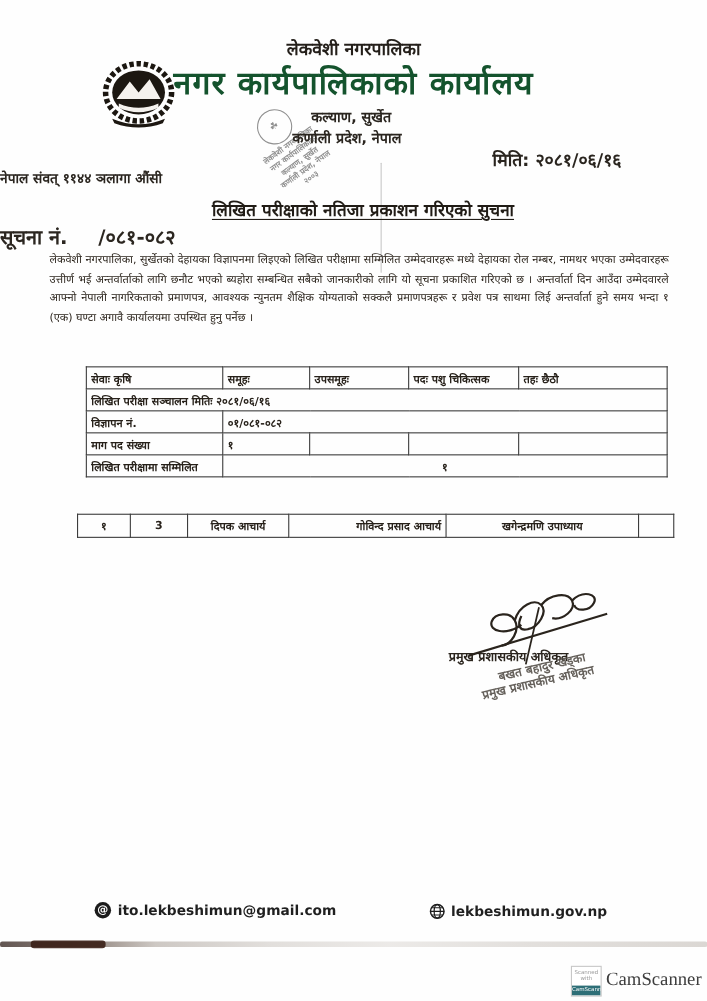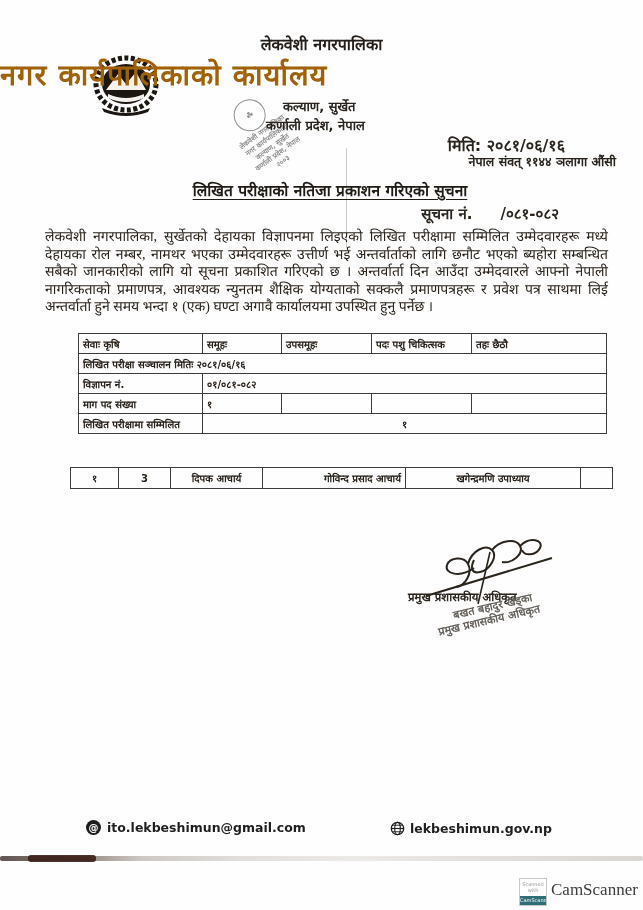--- a/index.html
+++ b/index.html
@@ -5,47 +5,47 @@
   html,body{margin:0;padding:0;background:#ffffff;}
   .page{
     position:relative;width:643px;height:910px;overflow:hidden;
     background:#fefefe;
     font-family:"DejaVu Sans","Liberation Sans",sans-serif;
     color:#2b2620;
   }
   .abs{position:absolute;}
   
   .muni-line{top:33px;left:0;width:643px;text-align:center;font-size:16px;font-weight:700;color:#241f1a;}
-  .office-line{top:54px;left:0;width:643px;font-size:29px;font-weight:800;color:#a16207;letter-spacing:1px;}
+  .office-line{top:54px;left:0;width:643px;text-align:center;font-size:29px;font-weight:800;color:#14532d;letter-spacing:1px;}
   .addr1{top:97px;left:283px;font-size:13px;font-weight:700;color:#2a251f;}
   .addr2{top:116px;left:266px;font-size:13px;font-weight:700;color:#2a251f;}
   .date1{top:134px;left:0;width:565px;text-align:right;font-size:16px;font-weight:700;color:#2a251f;}
-  .date2{top:153px;left:0;width:616px;text-align:right;font-size:12.5px;font-weight:700;color:#2a251f;}
+  .date2{top:153px;left:0;width:616px;font-size:12.5px;font-weight:700;color:#2a251f;}
   
   .emblem{top:50px;left:86px;width:80px;height:74px;}
   
   .hstamp{
     top:92px;left:212px;width:120px;height:108px;
     transform:rotate(-36deg);transform-origin:center;
     color:#7d7d7d;text-align:center;font-weight:700;
     opacity:.85;
   }
   .hstamp .ring{width:30px;height:30px;border:1.5px solid #7d7d7d;border-radius:50%;margin:0 auto 1px auto;
     display:flex;align-items:center;justify-content:center;font-size:9px;}
   .hstamp .l{font-size:7px;line-height:9px;white-space:nowrap;}
   .fold-line{top:148px;left:346px;width:1px;height:100px;background:#9a9a9a;opacity:.55;border-radius:1px;}
   
   .notice-title{top:179px;left:0;width:660px;text-align:center;font-size:15.5px;font-weight:800;color:#211c16;}
   .notice-title span{text-decoration:underline;text-underline-offset:3px;}
-  .notice-no{top:203px;left:0;width:559px;text-align:right;font-size:15px;font-weight:700;}
+  .notice-no{top:203px;left:0;width:559px;text-align:left;font-size:18px;font-weight:700;}
   .notice-no .gap{display:inline-block;width:28px;}
   
   .body-par{
-    top:228px;left:45px;width:563px;font-size:14px;line-height:17.6px;
-    text-align:justify;color:#2b241c;font-weight:500;font-family:Liberation Serif, serif;
+    top:228px;left:45px;width:563px;font-size:10px;line-height:17.6px;
+    text-align:justify;color:#2b241c;font-weight:500;
   }
   
   table{border-collapse:collapse;table-layout:fixed;}
   td,th{border:1px solid #3c3c3c;font-size:10px;padding:1px 4px;color:#27211a;font-weight:700;overflow:hidden;white-space:nowrap;}
   .info-table{top:333px;left:78px;width:528px;}
   .info-table td{height:17px;}
   .center{text-align:center;}
   .result-table{top:467px;left:70px;width:542px;}
   .result-table td{height:18px;text-align:center;}
   .result-table .hrow td{height:17px;}

